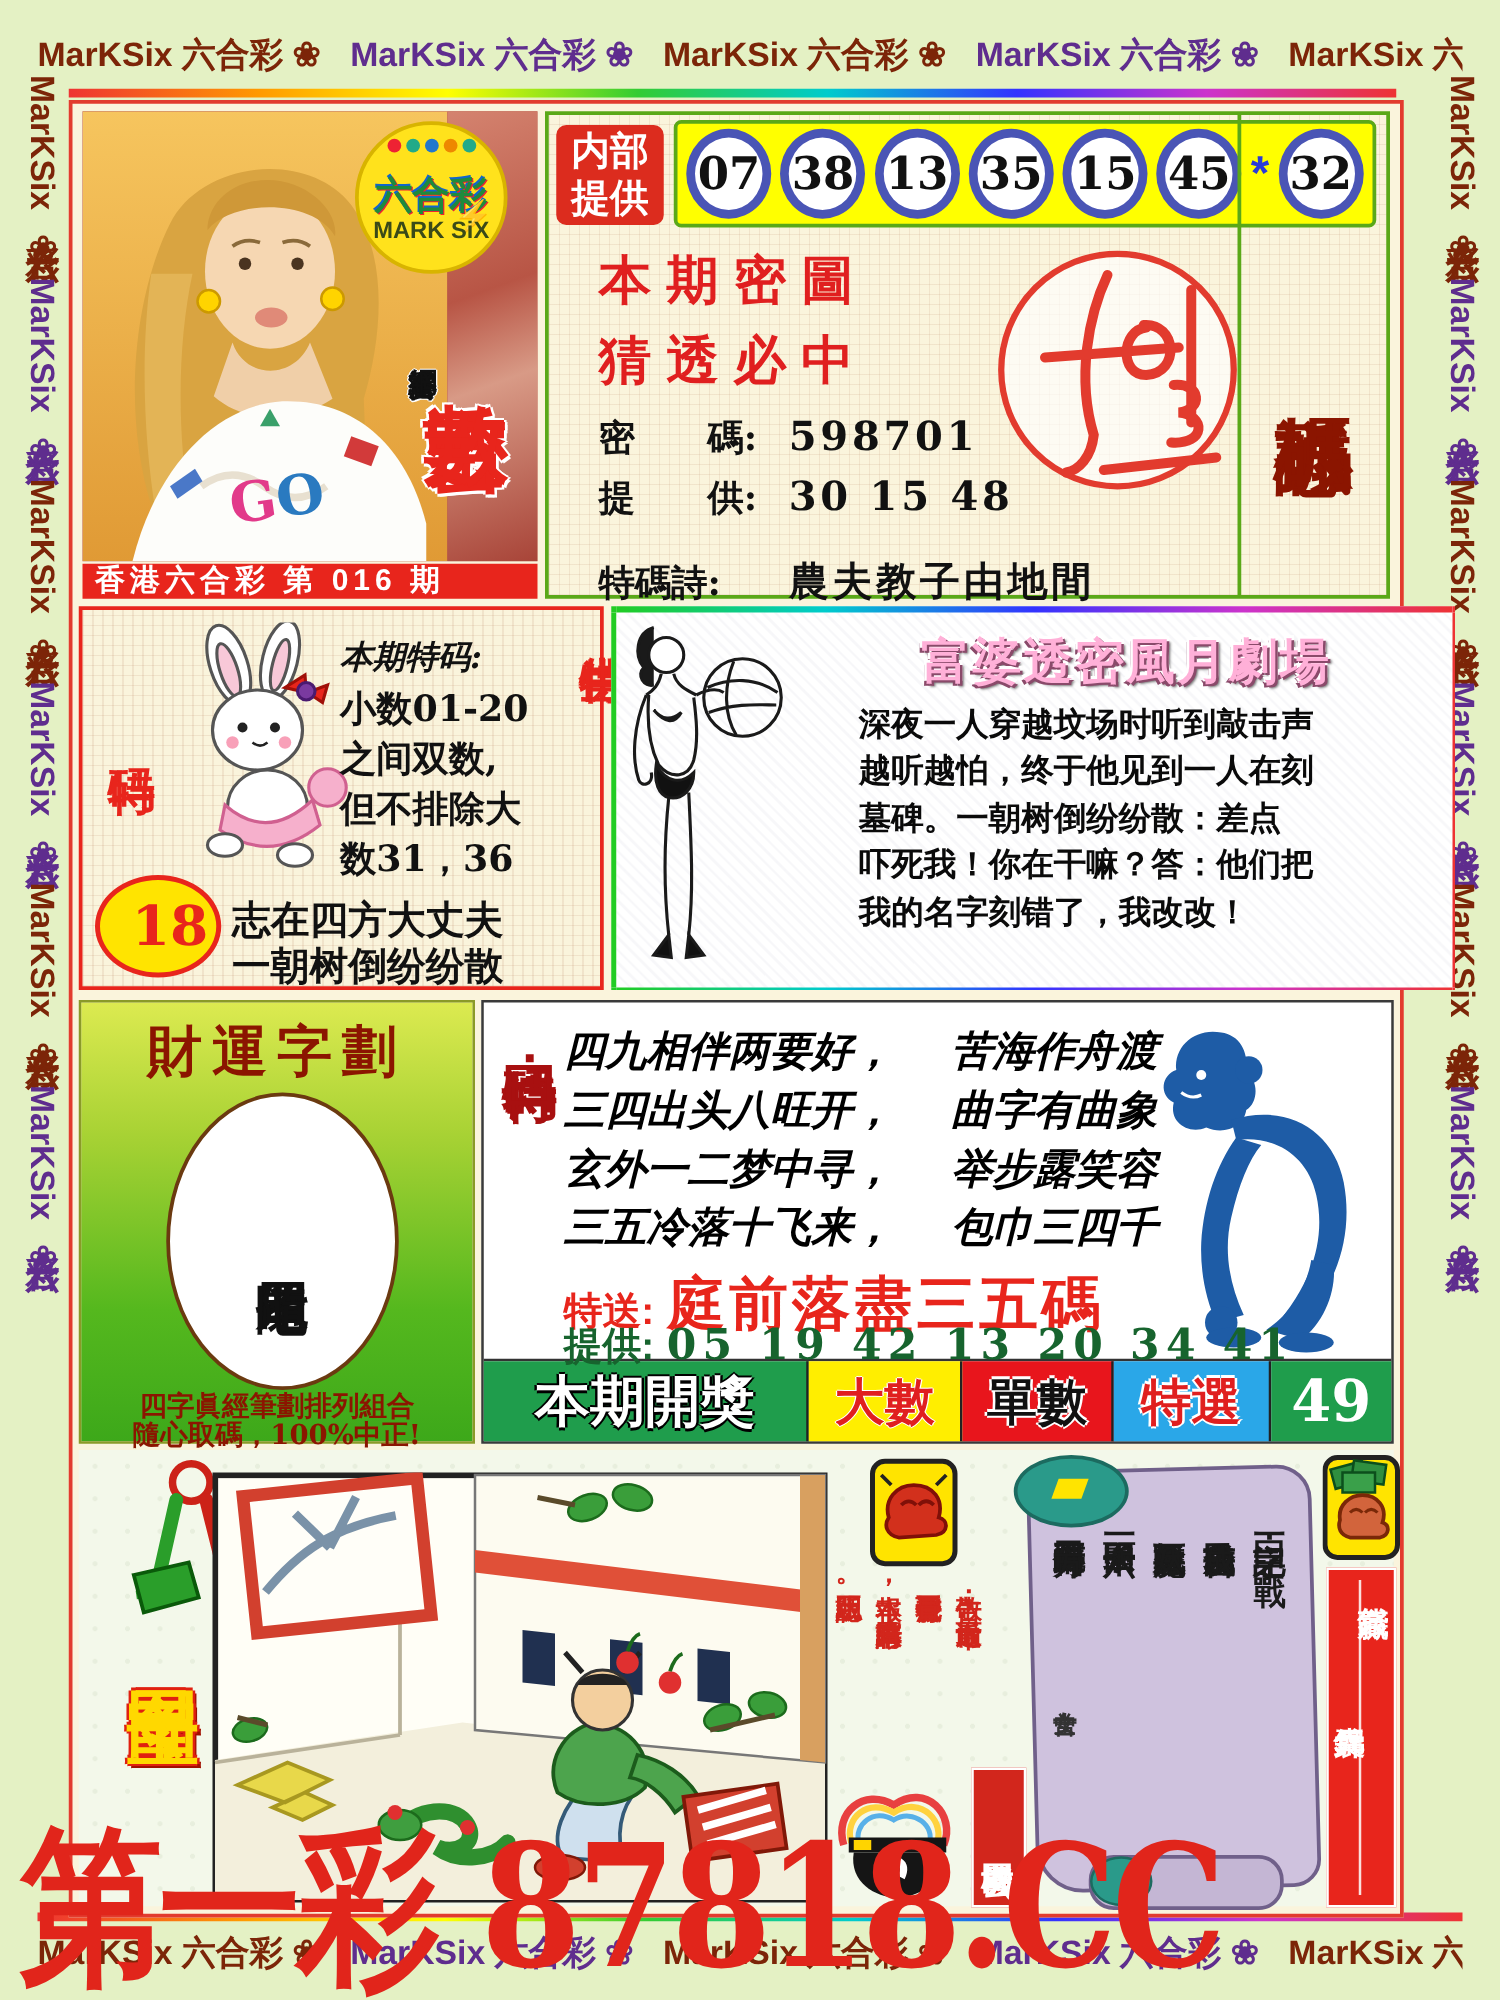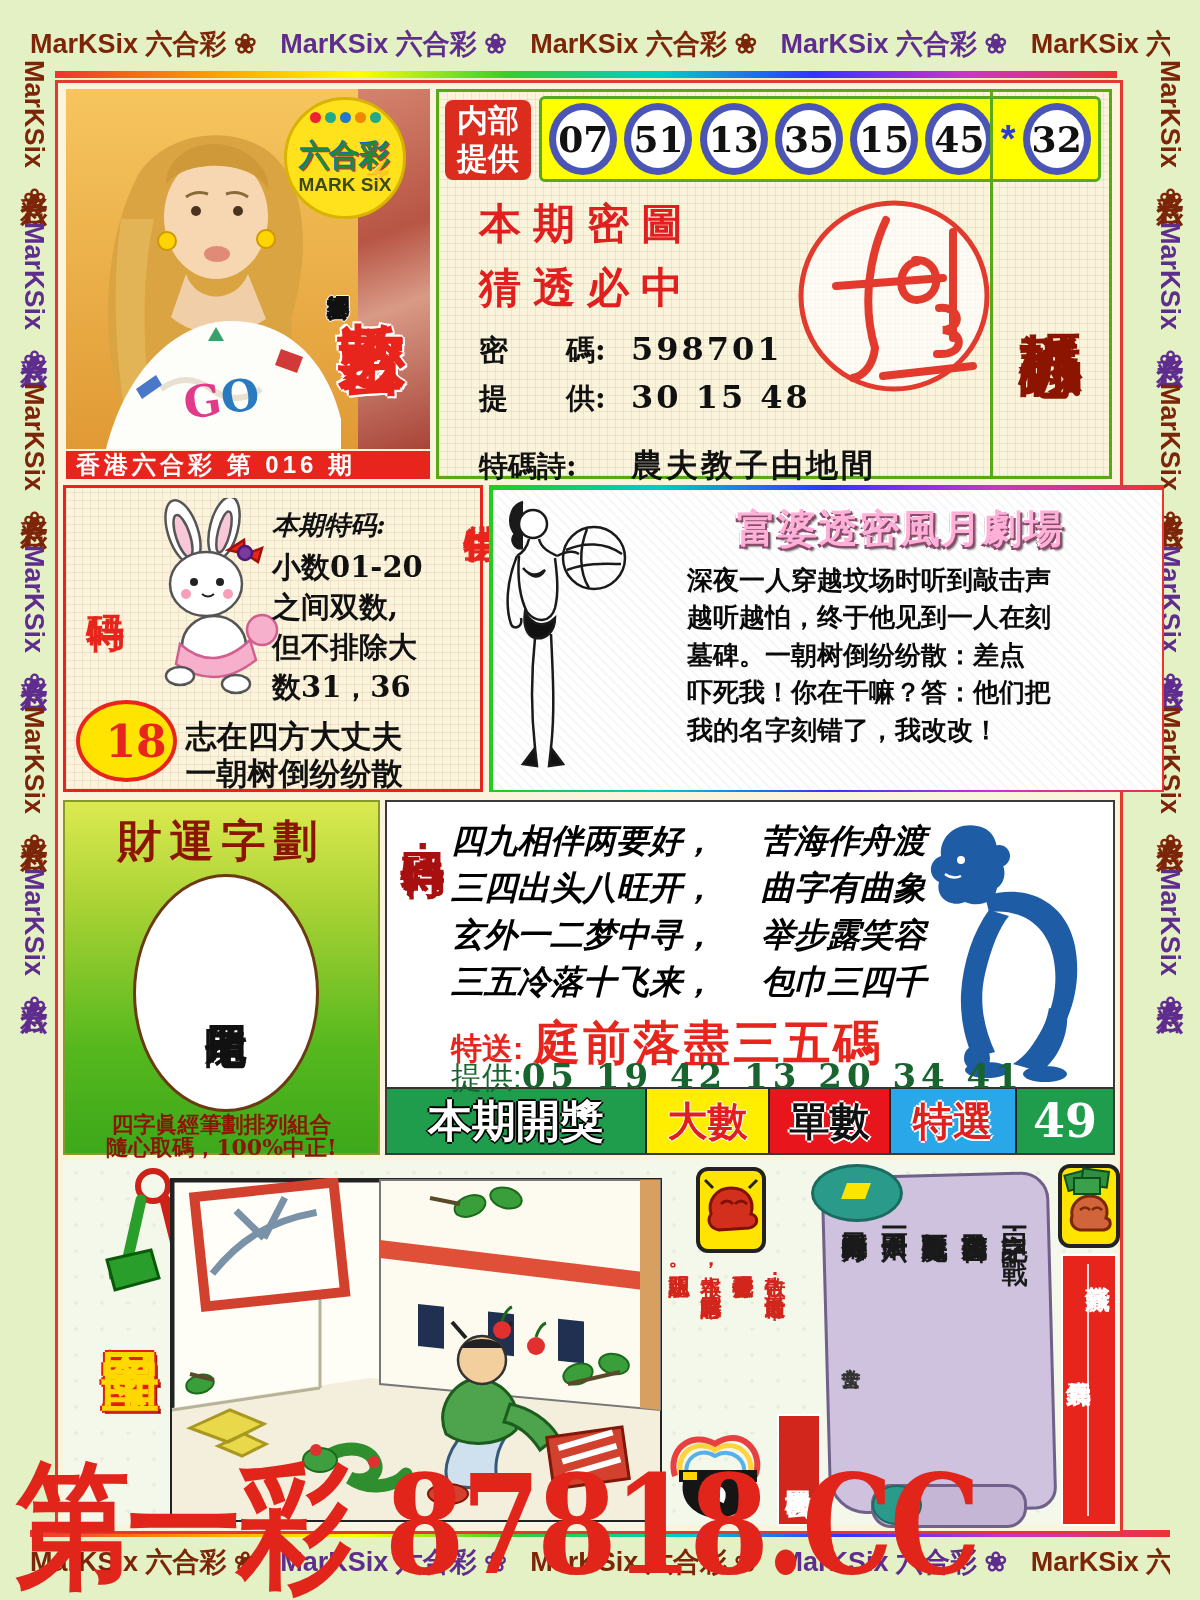--- a/index.html
+++ b/index.html
@@ -105,21 +105,21 @@
      font-family:"DejaVu Serif",serif;}
   .plines{left:64px;top:16px;width:520px;font-family:"DejaVu Serif",serif;font-weight:bold;color:#000;}
   .pl{display:flex;height:47px;align-items:center;font-style:italic;}
   .pa{font-size:33px;width:306px;}
   .pb{font-size:33px;margin-left:4px;}
   .monkey{left:512px;top:10px;width:212px;height:274px;z-index:1;}
   .tesong{left:64px;top:210px;display:flex;align-items:baseline;z-index:2;}
   .tsLabel{font-size:31px;font-weight:bold;color:#e8251c;margin-right:10px;}
   .tsVal{font-size:47px;font-weight:bold;color:#e8251c;font-family:"DejaVu Serif",serif;letter-spacing:3px;}
   .tigong{left:64px;top:254px;display:flex;align-items:baseline;z-index:2;}
-  .tgLabel{font-size:31px;font-weight:normal;color:#17642e;margin-right:0;}
+  .tgLabel{font-size:31px;font-weight:bold;color:#17642e;margin-right:10px;}
   .tgVal{font-size:34px;font-weight:bold;color:#17642e;font-family:"DejaVu Serif",serif;letter-spacing:5px;}
   .results{left:0;bottom:0;width:726px;height:64px;display:flex;border-top:2px solid #333;}
   .rc{display:flex;align-items:center;justify-content:center;font-weight:bold;box-sizing:border-box;
       border-right:2px solid #222;font-family:"DejaVu Serif",serif;}
   .rc0{width:260px;background:#1f9d4c;color:#fff;font-size:44px;
        text-shadow:-2px 0 #000,2px 0 #000,0 -2px #000,0 2px #000;}
   .rc1{width:123px;background:#ffee00;color:#e01f1f;font-size:40px;
        text-shadow:-1px 0 #fff,1px 0 #fff,0 -1px #fff,0 1px #fff;}
   .rc2{width:121px;background:#e8151c;color:#111;font-size:40px;
        text-shadow:-2px 0 #fff,2px 0 #fff,0 -2px #fff,0 2px #fff;}
@@ -213,21 +213,21 @@
       <span class="bolt">⚡</span>
       <span class="logo-en">MARK SiX</span>
     </div>
   </div>
   <div class="abs issueBanner">香港六合彩 第 016 期</div>
 
   <div class="abs topRight paper">
     <div class="abs sealBox">内部提供</div>
     <div class="abs numStrip">
       <span class="numBall">07</span>
-      <span class="numBall">51</span>
+      <span class="numBall">38</span>
       <span class="numBall">13</span>
       <span class="numBall">35</span>
       <span class="numBall">15</span>
       <span class="numBall">45</span>
       <span class="star">*</span>
       <span class="numBall">32</span>
     </div>
     <div class="abs st1">本期密圖</div>
     <div class="abs st2">猜透必中</div>
     <div class="abs srow" style="top:238px;">

